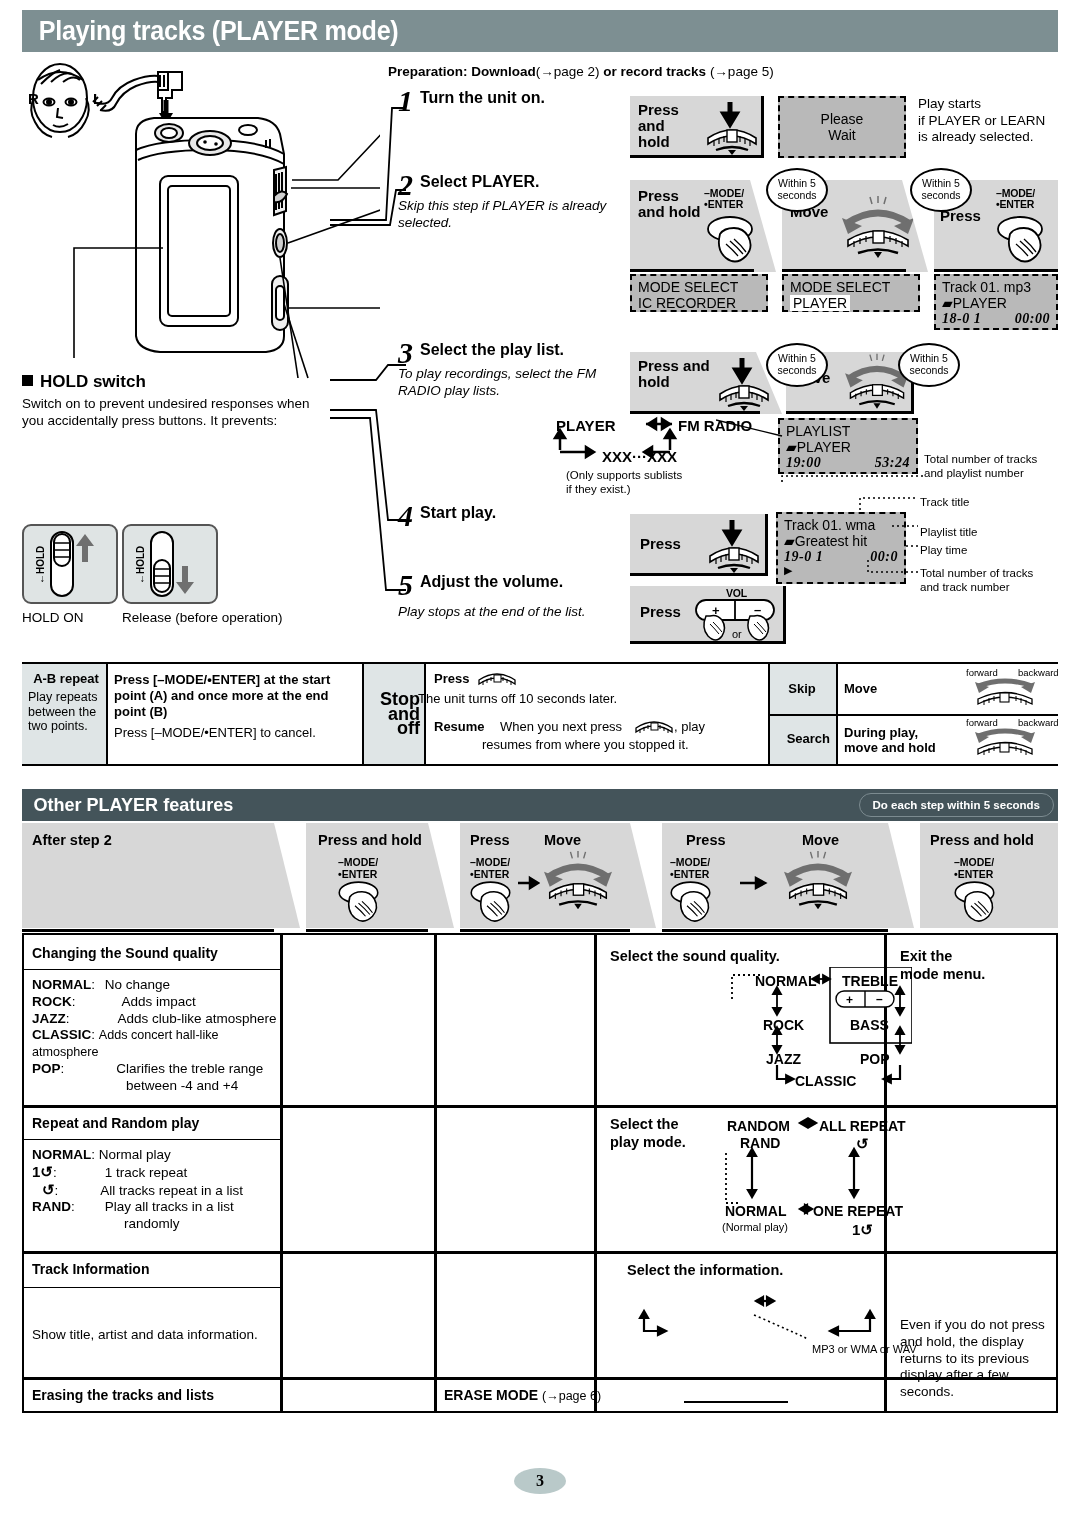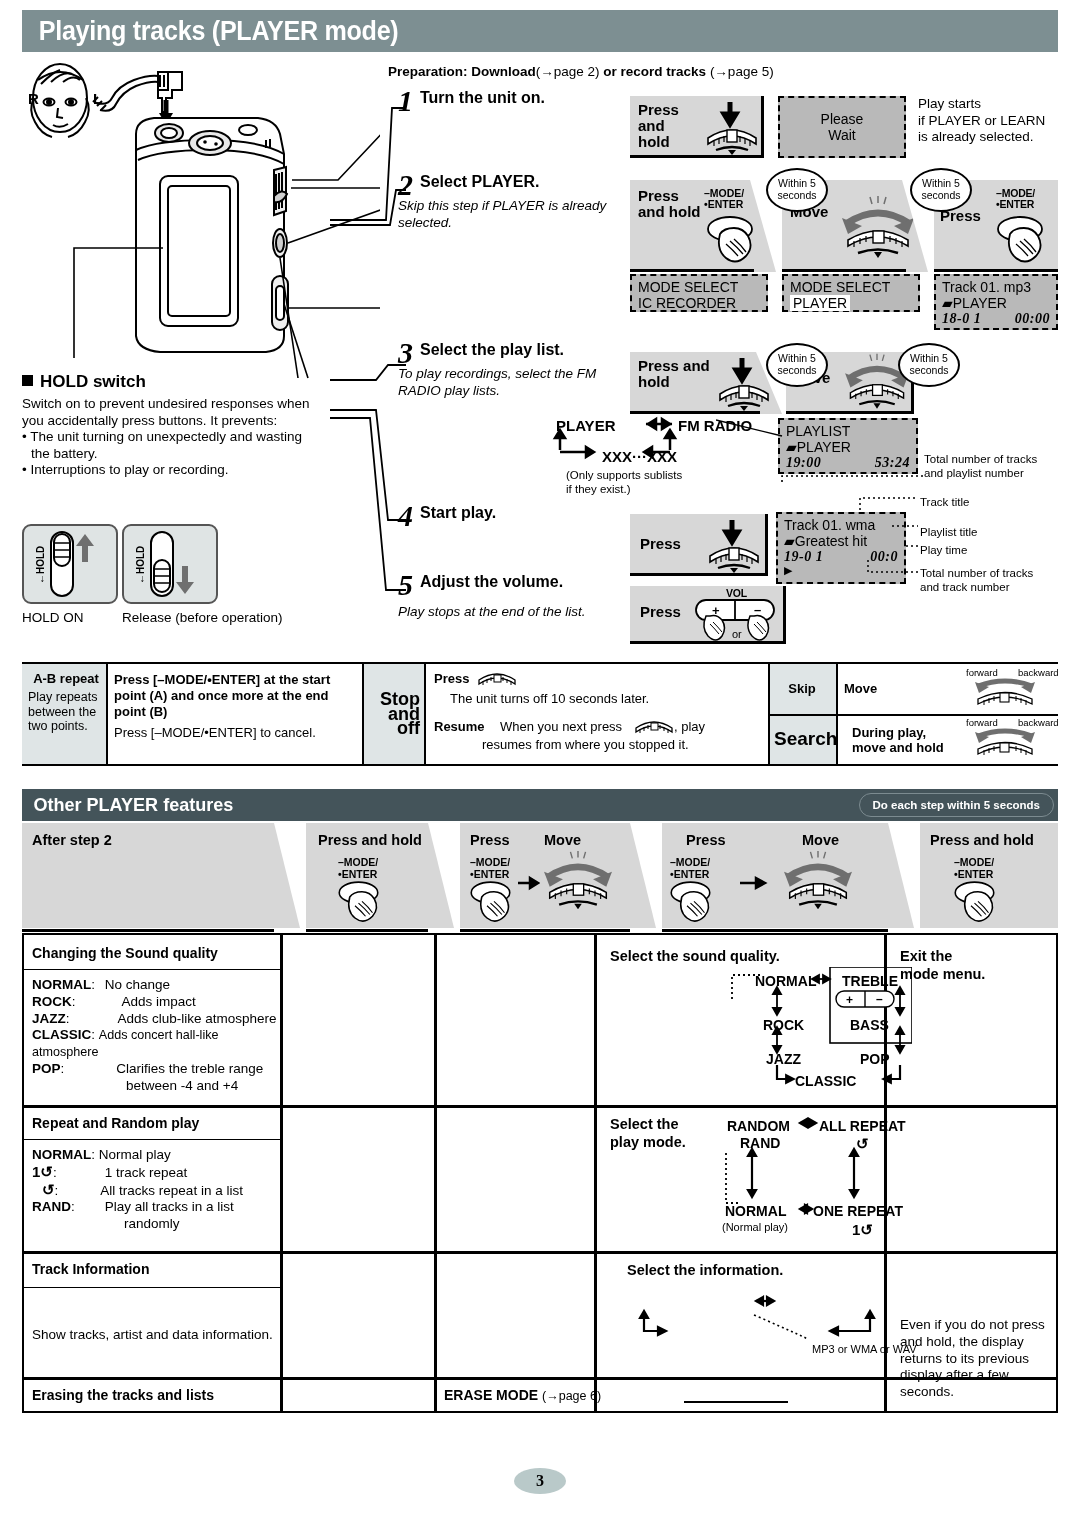--- a/index.html
+++ b/index.html
@@ -494,24 +494,20 @@
     </g>
     <text x="40" y="40" font-size="11" font-family="Liberation Sans, sans-serif">or</text>
   </svg>
 </div>
 
 <div id="hold">
   <div class="h">
     <span class="sq"></span><span>HOLD switch</span>
   </div>
   <p>Switch on to prevent undesired responses when you accidentally press buttons. It prevents:</p>
-  <ul>
-    <li>• <span>The unit turning on unexpectedly and wasting the battery.</span></li>
-    <li>• <span>Interruptions to play or recording.</span></li>
-  </ul>
 </div>
 
 <div class="holdsw" style="left:22px;top:524px;">
   <svg width="92" height="76" viewBox="0 0 92 76">
     <rect x="27" y="6" width="22" height="64" rx="11" fill="#fff" stroke="#000" stroke-width="2"></rect>
     <rect x="30" y="8" width="16" height="32" rx="8" fill="#fff" stroke="#000" stroke-width="2"></rect>
     <g stroke="#000" stroke-width="1.6">
         <path d="M31 17 l14 0 M31 24 l14 0 M31 31 l14 0"></path>
       </g>
     <path d="M58 36 l0 -16 l-6 0 l9 -12 l9 12 l-6 0 l0 16 z" fill="#6f6f6f"></path>
@@ -553,21 +549,21 @@
 and off</div>
 
   <div class="cell bld" style="left:412px;top:8px;font-size:13px;">Press</div>
   <svg style="position:absolute;left:455px;top:6px;" width="40" height="18" viewBox="0 0 40 18">
     <path d="M2 14 Q20 2 38 14 L38 10 Q20 -2 2 10 Z" fill="#fff" stroke="#000" stroke-width="1.3"></path>
     <g stroke="#000" stroke-width="1">
         <path d="M6 11 l0 4 M10 9 l0 4 M14 7 l0 4 M26 7 l0 4 M30 9 l0 4 M34 11 l0 4"></path>
       </g>
     <rect x="17" y="5" width="7" height="7" fill="#fff" stroke="#000" stroke-width="1"></rect>
   </svg>
-  <div class="cell" style="left:428px;top:28px;font-size:13px;text-align:right;">The unit turns off 10 seconds later.</div>
+  <div class="cell" style="left:396px;top:28px;font-size:13px;text-align:right;">The unit turns off 10 seconds later.</div>
   <div class="cell bld" style="left:412px;top:56px;font-size:13px;">Resume</div>
   <div class="cell" style="left:478px;top:56px;font-size:13px;">When you next press</div>
   <svg style="position:absolute;left:612px;top:54px;" width="40" height="18" viewBox="0 0 40 18">
     <path d="M2 14 Q20 2 38 14 L38 10 Q20 -2 2 10 Z" fill="#fff" stroke="#000" stroke-width="1.3"></path>
     <g stroke="#000" stroke-width="1">
         <path d="M6 11 l0 4 M10 9 l0 4 M14 7 l0 4 M26 7 l0 4 M30 9 l0 4 M34 11 l0 4"></path>
       </g>
     <rect x="17" y="5" width="7" height="7" fill="#fff" stroke="#000" stroke-width="1"></rect>
   </svg>
   <div class="cell" style="left:652px;top:56px;font-size:13px;">, play</div>
@@ -581,22 +577,22 @@
     <path d="M8 8 Q35 -2 62 8" fill="none" stroke="#6f6f6f" stroke-width="5"></path>
     <path d="M5 4 l4 11 l10 -6 z" fill="#6f6f6f"></path>
       <path d="M65 4 l-4 11 l-10 -6 z" fill="#6f6f6f"></path>
     <path d="M8 26 Q35 12 62 26 L62 21 Q35 8 8 21 Z" fill="#fff" stroke="#000" stroke-width="1.3"></path>
     <g stroke="#000" stroke-width="1">
         <path d="M14 22 l0 5 M19 20 l0 5 M24 18 l0 5 M46 18 l0 5 M51 20 l0 5 M56 22 l0 5"></path>
       </g>
     <rect x="30" y="15" width="9" height="9" fill="#fff" stroke="#000" stroke-width="1.1"></rect>
   </svg>
 
-  <div class="cell bld" style="left:752px;top:68px;width:56px;text-align:center;font-size:19px;">Search</div>
-  <div class="cell bld" style="left:822px;top:62px;font-size:13px;white-space:pre-line;margin-left:8px;">During play,
+  <div class="cell bld" style="left:752px;top:68px;width:56px;text-align:right;font-size:13px;">Search</div>
+  <div class="cell bld" style="left:822px;top:62px;font-size:13px;white-space:pre-line;">During play,
 move and hold</div>
   <div class="cell" style="left:944px;top:52px;font-size:9.5px;">forward</div>
   <div class="cell" style="left:996px;top:52px;font-size:9.5px;">backward</div>
   <svg style="position:absolute;left:948px;top:64px;" width="70" height="32" viewBox="0 0 70 32">
     <path d="M8 8 Q35 -2 62 8" fill="none" stroke="#6f6f6f" stroke-width="5"></path>
     <path d="M5 4 l4 11 l10 -6 z" fill="#6f6f6f"></path>
       <path d="M65 4 l-4 11 l-10 -6 z" fill="#6f6f6f"></path>
     <path d="M8 26 Q35 12 62 26 L62 21 Q35 8 8 21 Z" fill="#fff" stroke="#000" stroke-width="1.3"></path>
     <g stroke="#000" stroke-width="1">
         <path d="M14 22 l0 5 M19 20 l0 5 M24 18 l0 5 M46 18 l0 5 M51 20 l0 5 M56 22 l0 5"></path>
@@ -811,21 +807,21 @@
         <path d="M40 36 l-4 7 l8 0 z"></path>
         <path d="M40 84 l-4 -7 l8 0 z"></path>
       <path d="M142 38 L142 82" fill="none"></path>
         <path d="M142 36 l-4 7 l8 0 z"></path>
         <path d="M142 84 l-4 -7 l8 0 z"></path>
     </g>
     <path d="M14 40 L14 90 L26 90" stroke="#000" stroke-width="1.8" fill="none" stroke-dasharray="2,3"></path>
   </svg>
 
   <div class="secttl" style="left:10px;top:328px;">Track Information</div>
-  <div class="body" style="left:10px;top:394px;width:248px;">Show tracks, artist and data information.</div>
+  <div class="body" style="left:10px;top:394px;width:248px;">Show title, artist and data information.</div>
 
   <div class="prompt" style="left:588px;top:328px;margin-left:17px;">Select the information.</div>
 
   <div class="diagsm" style="left:790px;top:410px;font-size:11px;">MP3 or WMA or WAV</div>
   <svg style="position:absolute;left:600px;top:350px;width:300px;height:80px;">
     <g stroke="#000" stroke-width="2.2" fill="#000">
       <path d="M134 18 L152 18" fill="none"></path>
         <path d="M134 18 l7 -4 l0 8 z"></path>
         <path d="M152 18 l-7 -4 l0 8 z"></path>
       <path d="M22 30 L22 48 L42 48" fill="none"></path>

